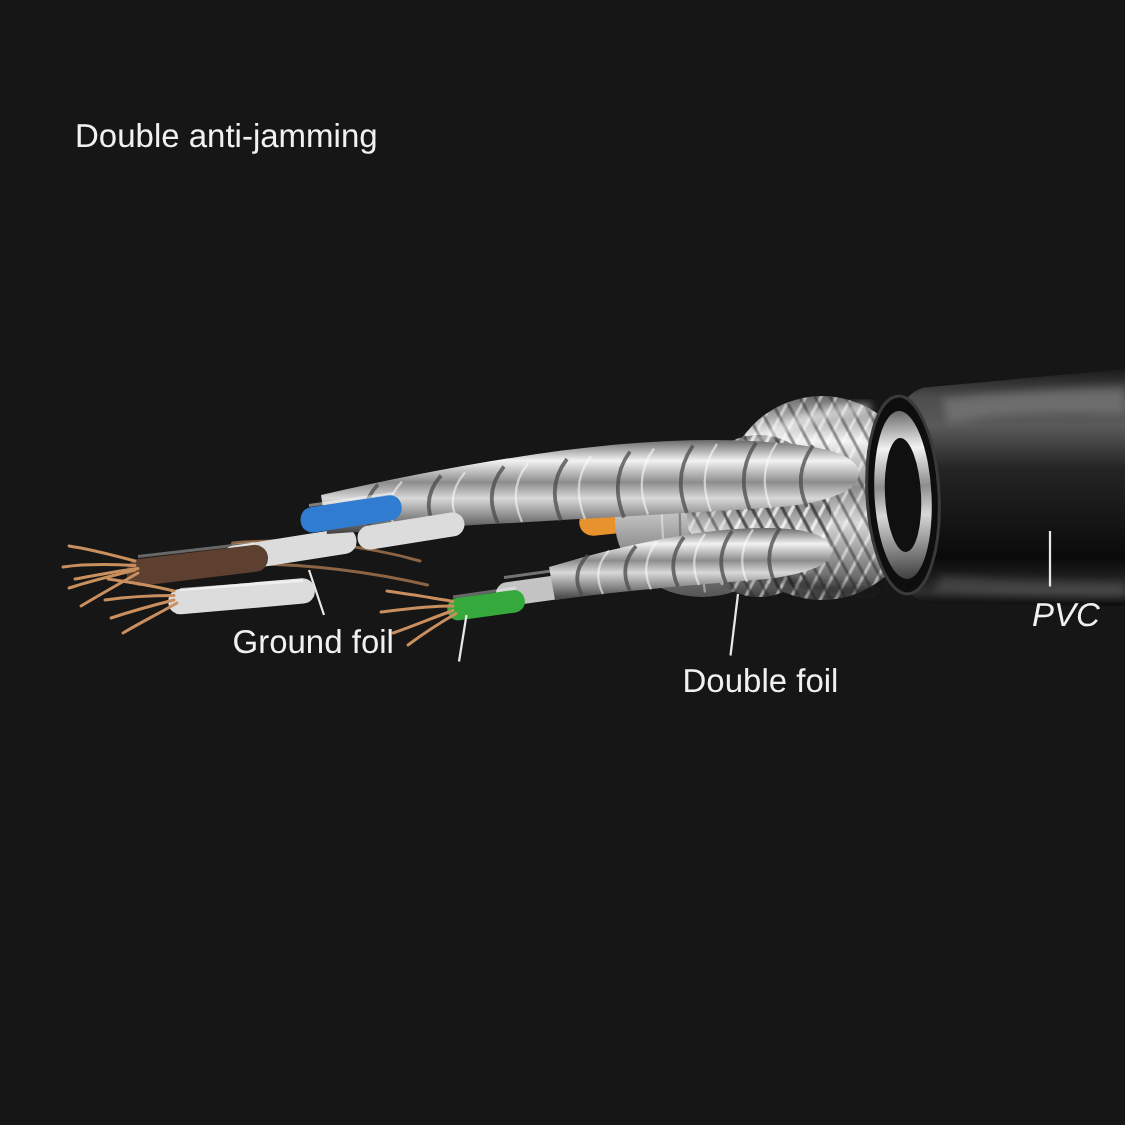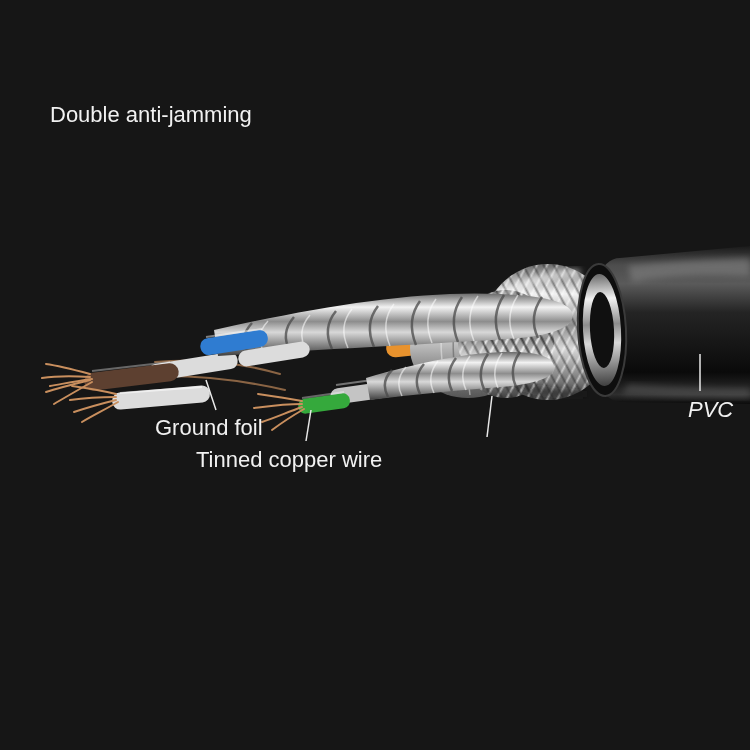--- a/index.html
+++ b/index.html
@@ -182,18 +182,18 @@
       <ellipse cx="602" cy="330" rx="19" ry="56" fill="url(#gMetal)"></ellipse>
       <ellipse cx="602" cy="330" rx="12" ry="38" fill="#101010"></ellipse>
     </g>
 
     <path class="leader" d="M 216 410 L 206 380"></path>
     <path class="leader" d="M 306 441 L 311 410"></path>
     <path class="leader" d="M 487 437 L 492 396"></path>
     <path class="leader" d="M 700 391 L 700 354"></path>
   </svg>
 
-  <div class="lbl" style="left:50px;top:102px;text-align:right;">Double anti-jamming</div>
+  <div class="lbl" style="left:50px;top:78px;text-align:right;">Double anti-jamming</div>
   <div class="lbl" style="left:155px;top:415px;">Ground foil</div>
-  <div class="lbl" style="left:196px;top:447px;">Tinned copper wire</div>
+  <div class="lbl" style="left:455px;top:441px;">Double foil</div>
   <div class="lbl" style="left:688px;top:397px;font-style:italic;">PVC</div>
 
 </div>
 
 </body></html>

